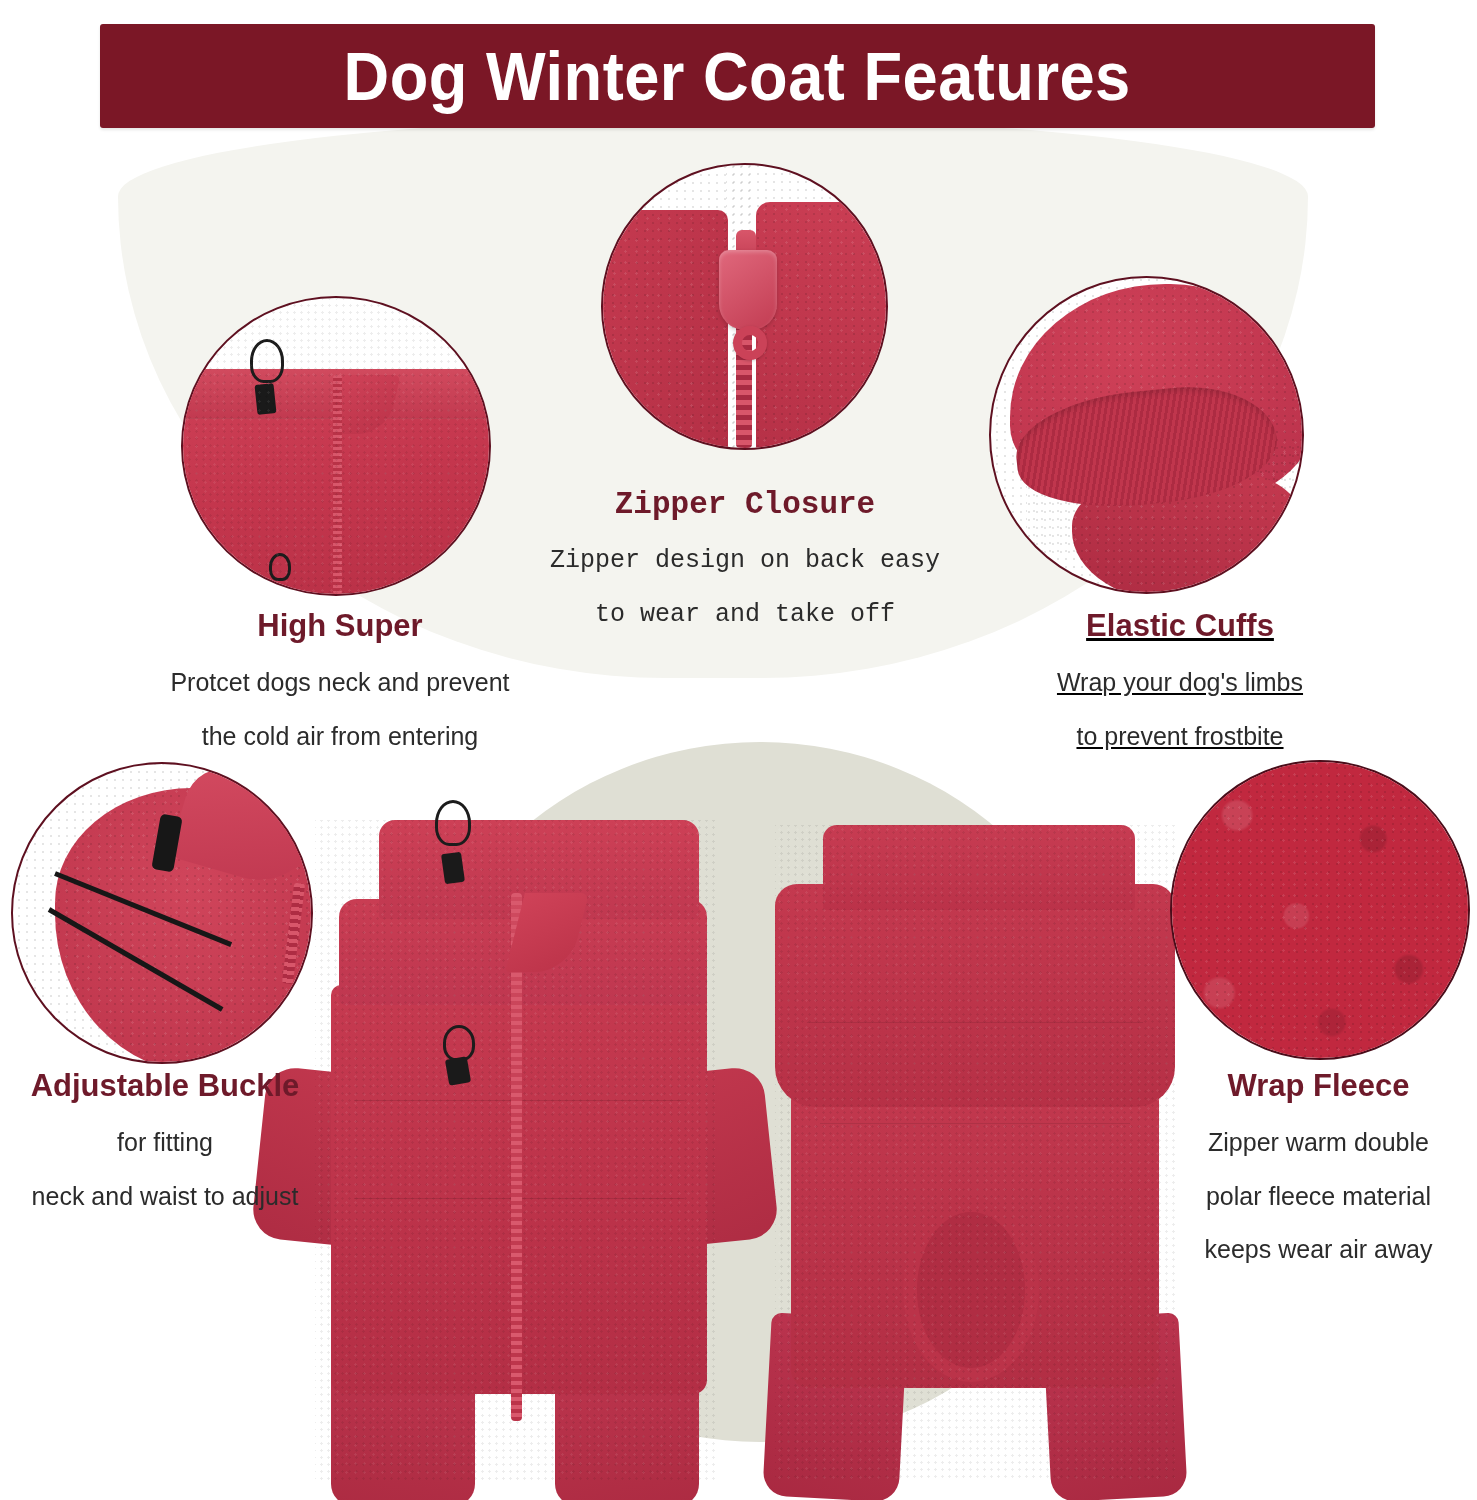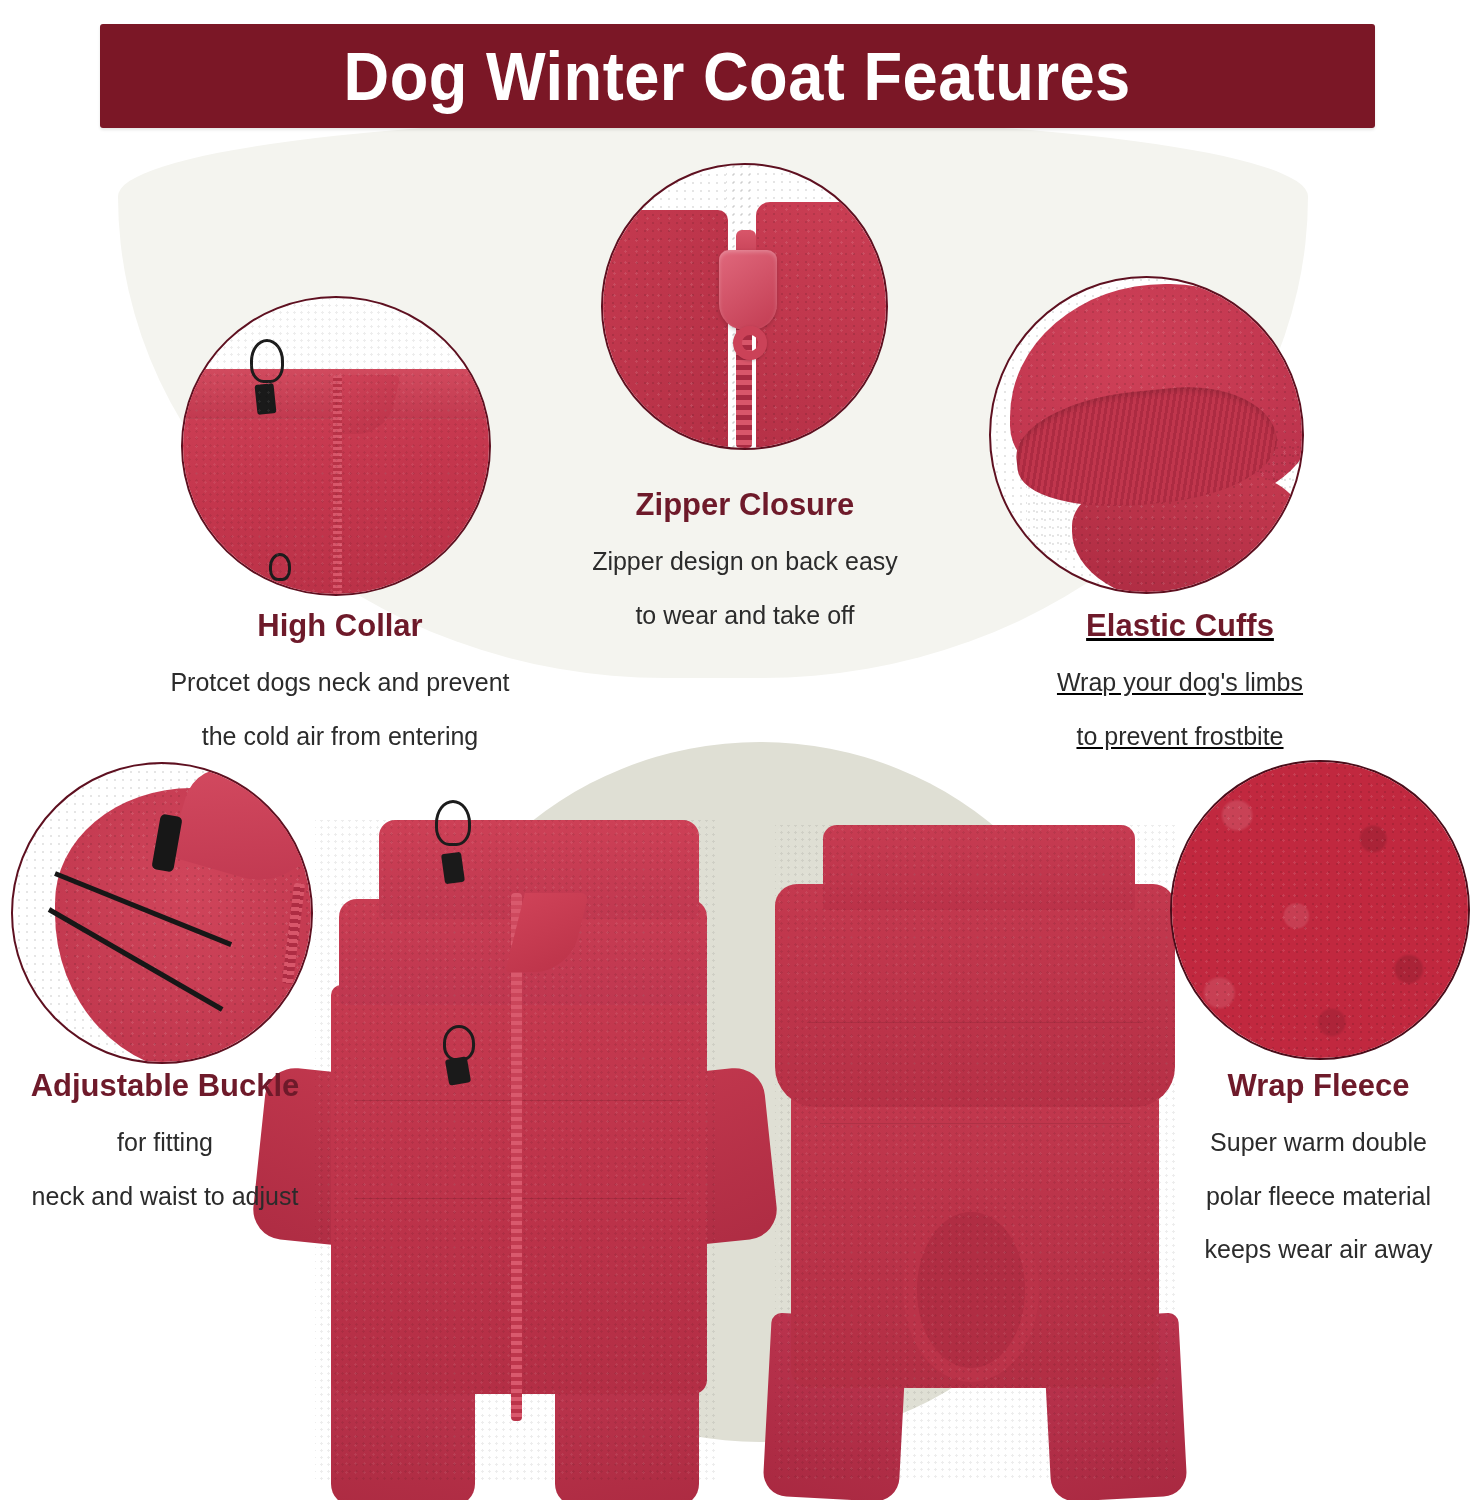--- a/index.html
+++ b/index.html
@@ -211,21 +211,21 @@
     margin-bottom:9px;
     white-space:nowrap;
   }
   .caption p{
     color:#2b2b2b;
     font-size:25px;
     line-height:1.18;
     font-weight:400;
     margin-top:24px;
   }
-  #cap-zipper{ left:530px; top:487px; width:430px; }
+  #cap-zipper{ left:530px; top:487px; width:430px;font-family:Liberation Mono, monospace; }
   #cap-collar{ left:125px; top:608px; width:430px; }
   #cap-cuff  { left:960px; top:608px; width:440px;text-decoration:underline; }
   #cap-buckle{ left:0px;   top:1068px; width:330px; }
   #cap-warm  { left:1160px;top:1068px; width:317px; }
 
   
   .product{ position:absolute; z-index:2; }
 
   
   #prod-front{ left:315px; top:820px; width:400px; height:660px; }
@@ -429,35 +429,35 @@
   <div class="tex-overlay"></div>
 </div>
 
 <div class="caption" id="cap-zipper">
   <h3>Zipper Closure</h3>
   <p>Zipper design on back easy</p>
   <p>to wear and take off</p>
 </div>
 
 <div class="caption" id="cap-collar">
-  <h3>High Collar</h3>
+  <h3>High Super</h3>
   <p>Protcet dogs neck and prevent</p>
   <p>the cold air from entering</p>
 </div>
 
 <div class="caption" id="cap-cuff">
   <h3>Elastic Cuffs</h3>
   <p>Wrap your dog's limbs</p>
   <p>to prevent frostbite</p>
 </div>
 
 <div class="caption" id="cap-buckle">
   <h3>Adjustable Buckle</h3>
   <p>for fitting</p>
   <p>neck and waist to adjust</p>
 </div>
 
 <div class="caption" id="cap-warm">
   <h3>Wrap Fleece</h3>
-  <p>Super warm double</p>
+  <p>Zipper warm double</p>
   <p>polar fleece material</p>
   <p>keeps wear air away</p>
 </div>
 
 </body></html>

